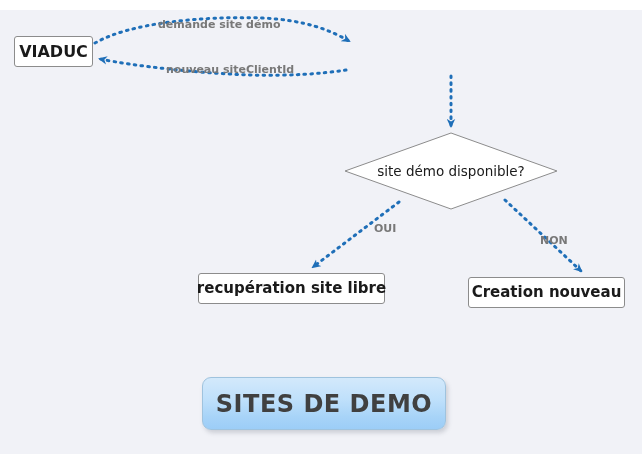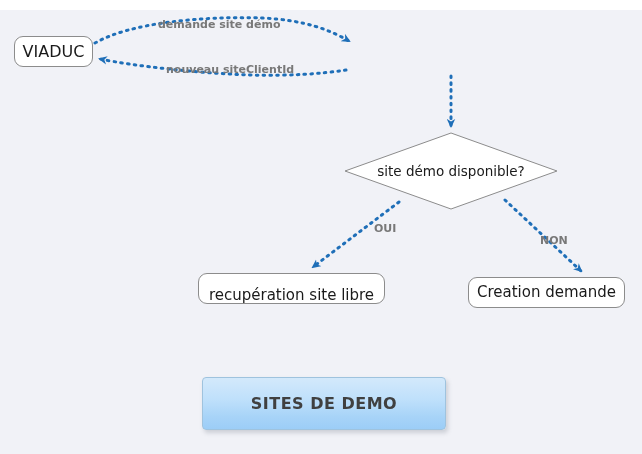--- a/index.html
+++ b/index.html
@@ -35,28 +35,29 @@
     height: 454px;
     pointer-events: none;
   }
 
   
   .node-box {
     position: absolute;
     box-sizing: border-box;
     background: #ffffff;
     border: 1px solid #8c8c8c;
-    border-radius: 9px;
+    border-radius: 3px;
     color: #1a1a1a;
     font-size: 15px;
     line-height: 1;
     display: flex;
     align-items: center;
     justify-content: center;
     white-space: nowrap;
+    font-weight: bold;
   }
 
   #node-viaduc {
     left: 14px;
     top: 36px;
     width: 79px;
     height: 31px;
     font-size: 16px;
   }
   #node-application {
@@ -65,21 +66,20 @@
     width: 222px;
     height: 32px;
     font-size: 16px;
   }
   #node-recuperation {
     left: 198px;
     top: 273px;
     width: 187px;
     height: 31px;
     font-size: 15px;
-    align-items: flex-end;
   }
   #node-creation {
     left: 468px;
     top: 277px;
     width: 157px;
     height: 31px;
     font-size: 15px;
   }
 
   
@@ -121,28 +121,28 @@
 
   
   #sites-demo-button {
     position: absolute;
     left: 202px;
     top: 377px;
     width: 244px;
     height: 53px;
     box-sizing: border-box;
     border: 1px solid #9fc3de;
-    border-radius: 4px;
+    border-radius: 9px;
     background: linear-gradient(to bottom, #d3e9fb 0%, #bfe0fb 42%, #a8d4f8 75%, #9ccdf7 100%);
     box-shadow: 2px 3px 4px rgba(120,125,140,0.30);
     display: flex;
     align-items: center;
     justify-content: center;
     color: #404040;
-    font-size: 16px;
+    font-size: 24px;
     font-weight: bold;
     letter-spacing: 0.5px;
     white-space: nowrap;
   }
 </style>
 </head>
 <body>
 
 <div id="canvas">
 
@@ -175,21 +175,21 @@
 
   <div id="node-decision">
     <div class="diamond-label">site démo disponible?</div>
   </div>
 
   <div class="node-box" id="node-recuperation">
     <span>recupération site libre</span>
   </div>
 
   <div class="node-box" id="node-creation">
-    <span>Creation demande</span>
+    <span>Creation nouveau</span>
   </div>
 
   <div class="edge-label" id="label-demande">demande site démo</div>
   <div class="edge-label" id="label-renvoit">nouveau siteClientId</div>
   <div class="edge-label" id="label-oui">OUI</div>
   <div class="edge-label" id="label-non">NON</div>
 
   <div id="sites-demo-button">
     <span>SITES DE DEMO</span>
   </div>

